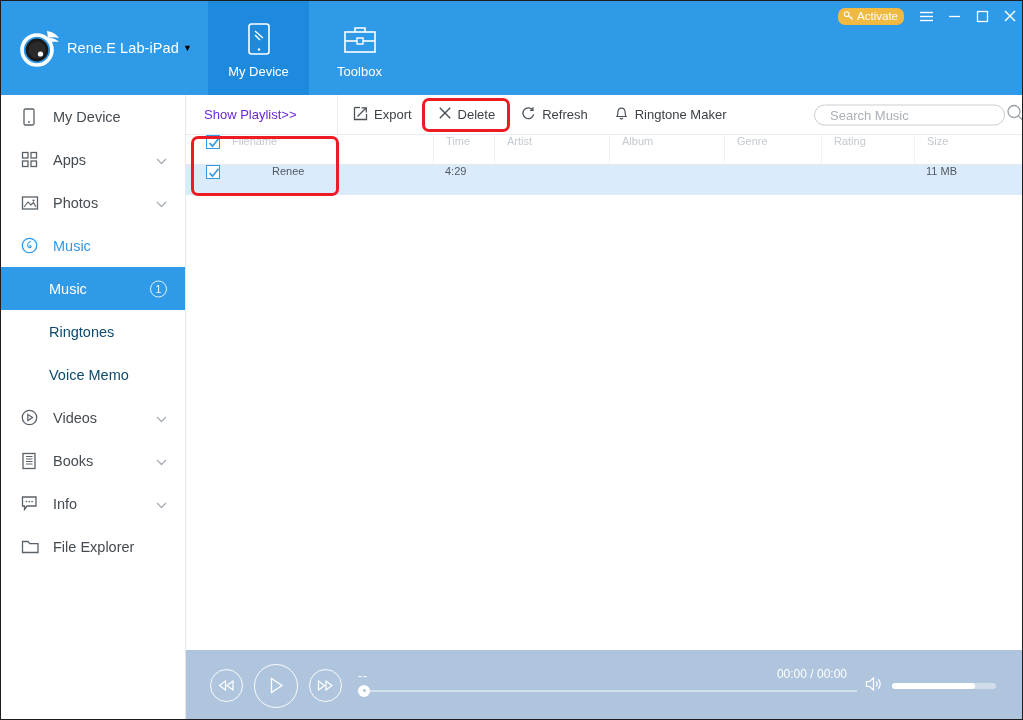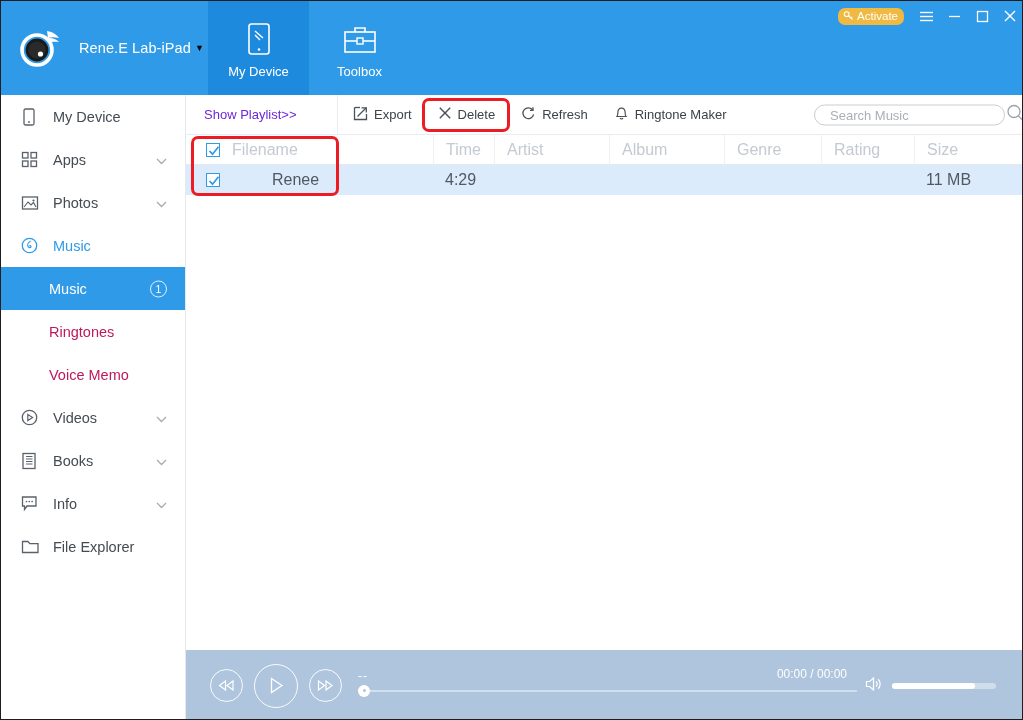--- a/index.html
+++ b/index.html
@@ -24,21 +24,21 @@
     background: #2f9ae8;
     display: flex; align-items: stretch;
   }
   .brand {
     width: 207px; height: 94px;
     display: flex; align-items: center;
     padding-left: 16px;
   }
   .logo-wrap { width: 46px; height: 46px; position: relative; flex: 0 0 auto; }
   .brand-name {
-    color: #ffffff; font-size: 14.5px; margin-left: 16px;
+    color: #ffffff; font-size: 14.5px; margin-left: 4px;
     white-space: nowrap; letter-spacing: .1px;
   }
   .caret-down { font-size: 9px; margin-left: 4px; }
 
   .toptabs { display: flex; align-items: stretch; height: 94px; }
   .toptab {
     width: 101px; height: 94px;
     display: flex; flex-direction: column;
     align-items: center; justify-content: center;
     color: #ffffff; font-size: 13px; cursor: pointer;
@@ -83,21 +83,21 @@
   }
   .nav-item .ni-label { margin-left: 8px; }
   .nav-item.expanded-parent { color: #2f9ae8; }
   .nav-chev {
     position: absolute; right: 18px; top: 50%;
     transform: translateY(-50%); color: #9aa2aa;
   }
   .sub-item {
     height: 43px; display: flex; align-items: center;
     padding-left: 48px; cursor: pointer; position: relative;
-    color: #be185d; font-size: 14.5px;
+    color: #0c4a6e; font-size: 14.5px;
   }
   .sub-item.active { background: #2f9ae8; color: #ffffff; }
   .sub-badge {
     position: absolute; right: 18px; top: 50%;
     transform: translateY(-50%);
     width: 17px; height: 17px; border-radius: 50%;
     border: 1px solid rgba(255,255,255,.85);
     display: flex; align-items: center; justify-content: center;
     font-size: 10.5px; color: #ffffff;
   }
@@ -148,22 +148,22 @@
     display: flex; align-items: center;
     border-bottom: 1px solid #e3e9ef; background: #ffffff;
   }
   .tbl-row {
     position: relative; height: 30px;
     display: flex; align-items: center;
     background: #ffffff;
   }
   .tbl-row.selected { background: #dcebfb; }
   .cell {
-    height: 30px; display: flex; align-items: center;
-    font-size: 16px; padding-left: 12px; overflow: hidden;
+    height: 30px; display: flex; 
+    font-size: 11px; padding-left: 12px; overflow: hidden;
     white-space: nowrap;
   }
   .tbl-head .cell { color: #c3cad1; border-left: 1px solid #eef2f5; }
   .tbl-head .cell:first-child { border-left: none; }
   .tbl-row .cell { color: #505860; gap: 40px; }
   .c-name  { width: 247px; padding-left: 0; }
   .c-time  { width: 61px;  }
   .c-artist{ width: 115px; }
   .c-album { width: 115px; }
   .c-genre { width: 97px;  }

